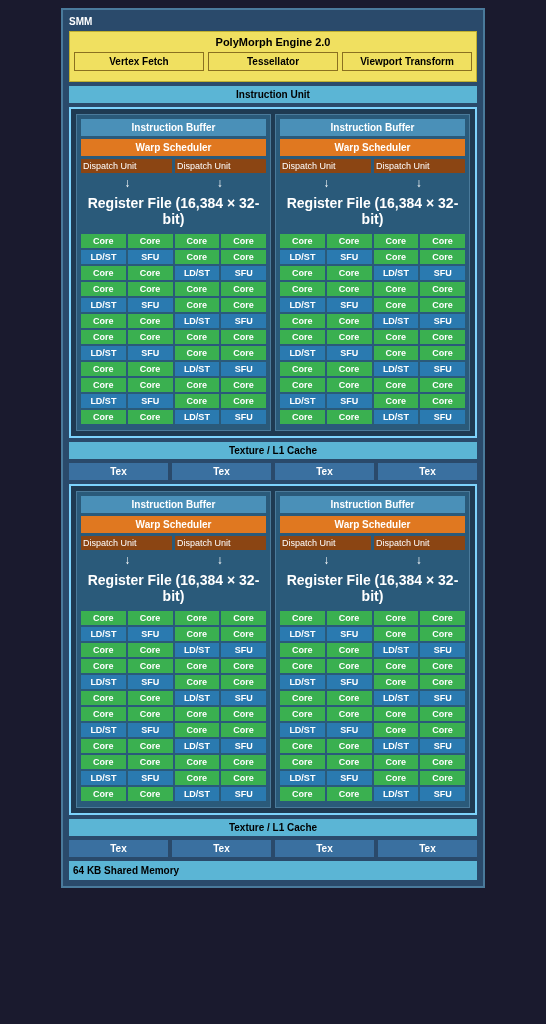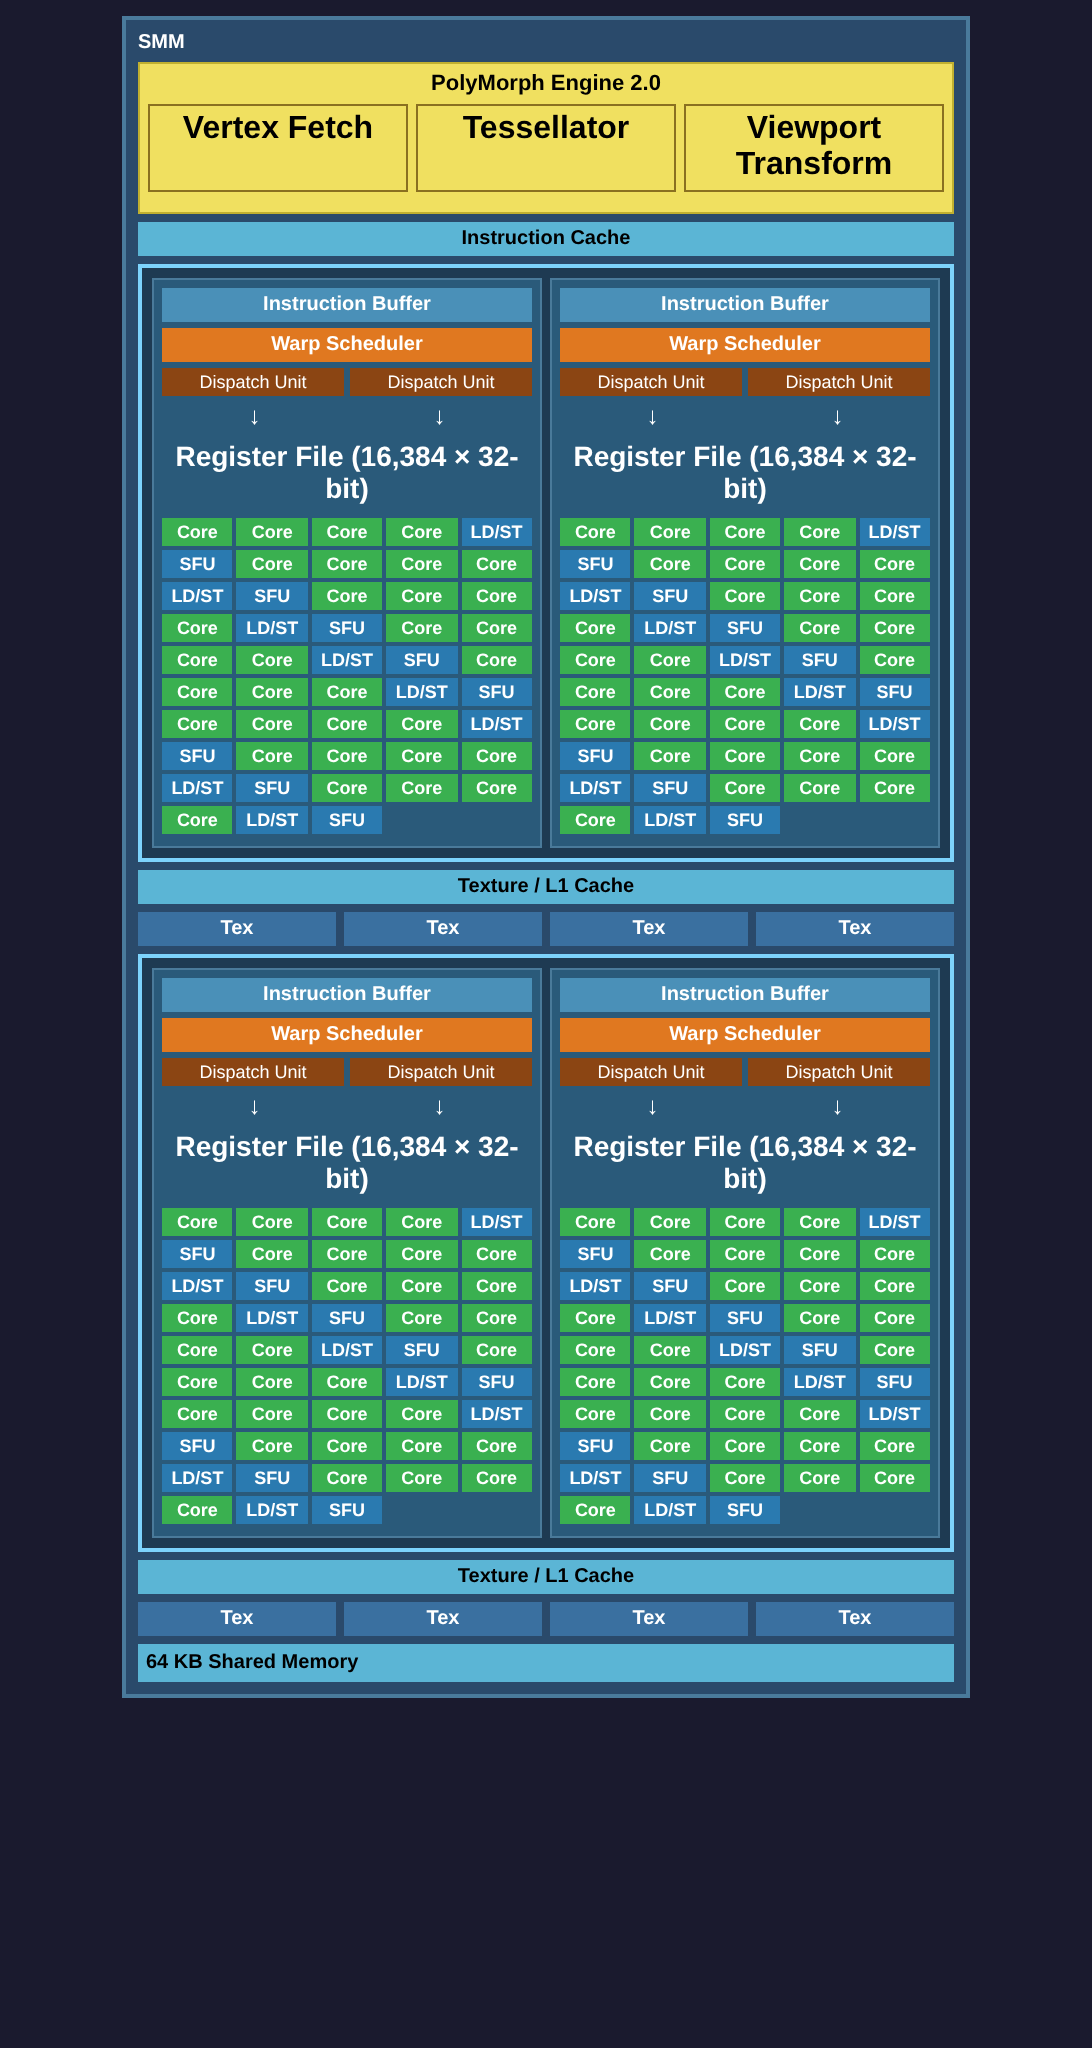--- a/index.html
+++ b/index.html
@@ -43,21 +43,21 @@
     .poly-row {
       display: flex;
       gap: 4px;
       margin-bottom: 3px;
       justify-content: center;
     }
     .poly-box {
       background: #f0e060;
       border: 1px solid #8a7020;
       padding: 3px 8px;
-      font-size: 16px;
+      font-size: 10px;
       font-weight: bold;
       color: #000;
       flex: 1;
       text-align: center;
     }
     
     .instr-cache-bar {
       background: #5bb5d5;
       color: #000;
       text-align: center;
@@ -99,21 +99,20 @@
     
     .dispatch-row {
       display: flex;
       gap: 3px;
       margin-bottom: 3px;
     }
     .dispatch-unit {
       flex: 1;
       background: #8b4513;
       color: white;
-      text-align: center;
       padding: 2px;
       font-size: 9px;
     }
     
     .arrows-row {
       display: flex;
       justify-content: space-around;
       color: white;
       font-size: 12px;
       margin-bottom: 2px;
@@ -124,21 +123,21 @@
       color: white;
       text-align: center;
       padding: 3px;
       font-size: 14px;
       font-weight: bold;
       margin-bottom: 4px;
     }
     
     .core-grid {
       display: grid;
-      grid-template-columns: repeat(5, 1fr);
+      grid-template-columns: repeat(4, 1fr);
       gap: 2px;
       margin-bottom: 2px;
     }
     .core-cell {
       background: #3ab050;
       color: white;
       text-align: center;
       padding: 2px 1px;
       font-size: 9px;
       font-weight: bold;
@@ -202,21 +201,21 @@
     <div class="polymorph-title">PolyMorph Engine 2.0</div>
     <div class="poly-row">
       <div class="poly-box">Vertex Fetch</div>
       <div class="poly-box">Tessellator</div>
       <div class="poly-box">Viewport Transform</div>
     </div>
     <div class="poly-row">
     </div>
   </div>
 
-  <div class="instr-cache-bar">Instruction Cache</div>
+  <div class="instr-cache-bar">Instruction Unit</div>
 
   <div class="section-wrapper">
     <div class="two-col">
 
       <div class="half-block">
         <div class="instr-buffer">Instruction Buffer</div>
         <div class="warp-scheduler">Warp Scheduler</div>
         <div class="dispatch-row">
           <div class="dispatch-unit">Dispatch Unit</div>
           <div class="dispatch-unit">Dispatch Unit</div>

